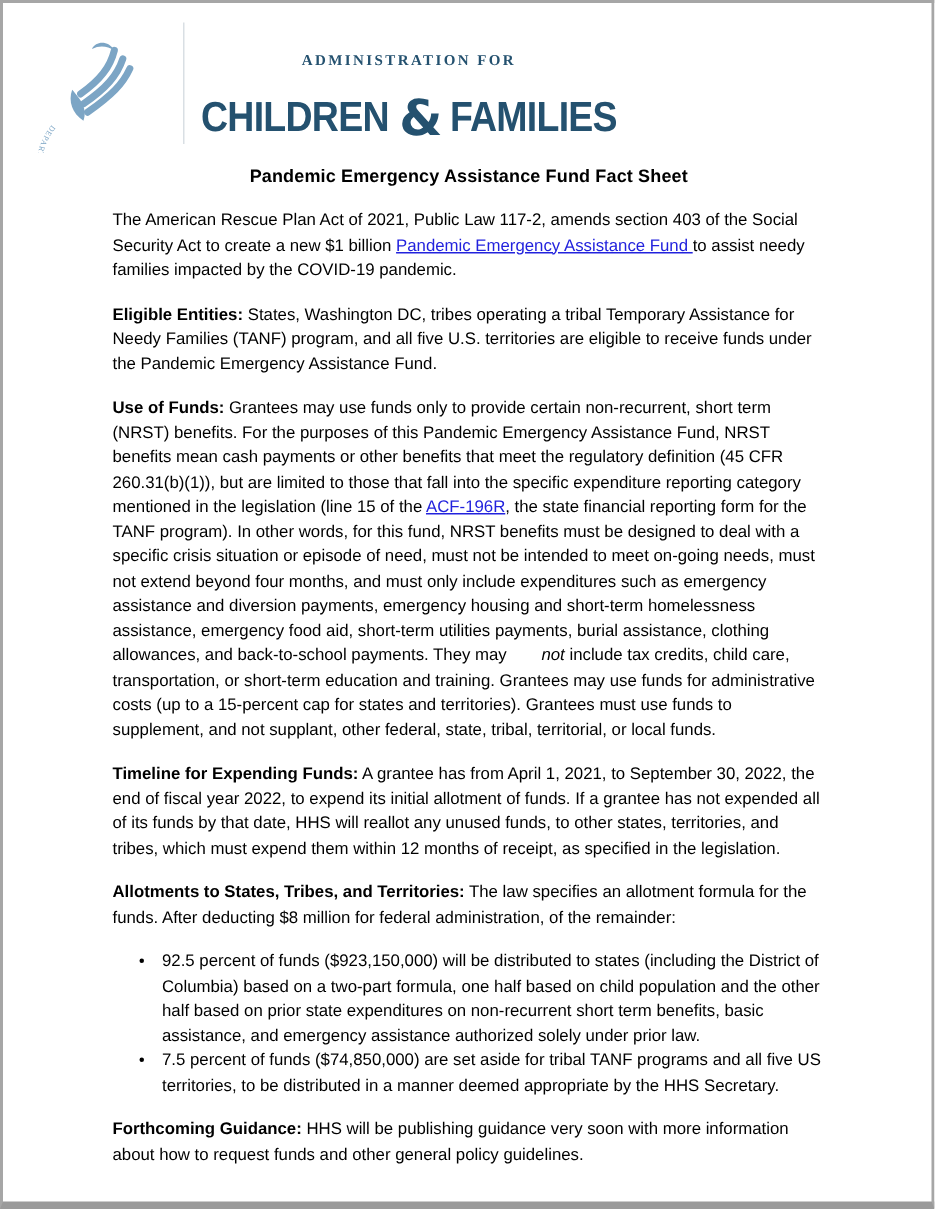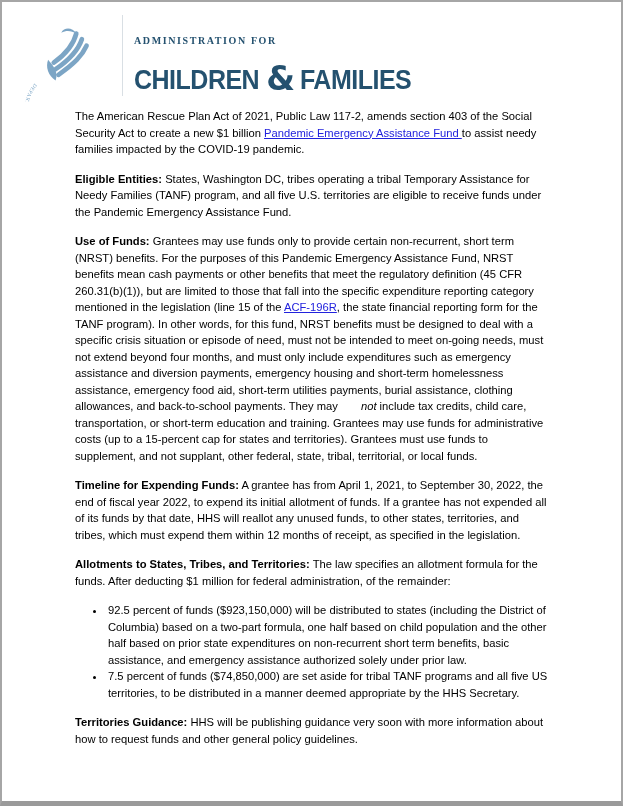--- a/index.html
+++ b/index.html
@@ -18,21 +18,21 @@
     border-bottom:5px solid #9a9a9a;
     position:relative;
     overflow:hidden;
     font-family:"Liberation Sans", sans-serif;
     color:#000;
   }
   
   .header{position:relative;height:100px;}
   .seal{position:absolute;left:18px;top:10px;width:90px;height:90px;}
   .vdivider{position:absolute;left:120px;top:13px;width:1px;height:81px;background:#D9DFE4;}
-  .org-block{position:absolute;left:132px;top:33px;}
+  .org-block{position:absolute;left:132px;top:33px;text-align:center;}
   .org-super{
     font-family:"Liberation Serif", serif;
     font-weight:bold;font-size:10px;letter-spacing:1.6px;
     color:var(--navy);
   }
   .org-name{display:flex;align-items:center;color:var(--navy);margin-top:18px;line-height:1;}
   .org-word{font-size:25px;font-weight:bold;letter-spacing:-0.5px;transform:scaleY(1.12);transform-origin:left bottom;}
   .amp{font-family:"DejaVu Sans", sans-serif;font-size:33px;font-weight:bold;margin:0 5px 0 7px;position:relative;top:-2px;}
   .org-address{font-size:10px;color:var(--addr);margin-top:6px;letter-spacing:0.1px;}
   .org-address .site{margin-left:15px;}
@@ -81,27 +81,28 @@
       <div class="org-name">
         <span class="org-word">CHILDREN</span>
         <span class="amp">&amp;</span>
         <span class="org-word">FAMILIES</span>
       </div>
     </div>
 
   </div>
 
   <div class="content">
+    <div class="doc-title">Pandemic Emergency Assistance Fund Fact Sheet</div>
     <div>
         <p class="para"><span>The American Rescue Plan Act of 2021, Public Law 117-2, amends section 403 of the Social Security Act to create a new $1 billion </span><a href="#" class="link">Pandemic Emergency Assistance Fund </a><span>to assist needy families impacted by the COVID-19 pandemic.</span></p>
         <p class="para"><span class="b">Eligible Entities:</span><span> States, Washington DC, tribes operating a tribal Temporary Assistance for Needy Families (TANF) program, and all five U.S. territories are eligible to receive funds under the Pandemic Emergency Assistance Fund.</span></p>
         <p class="para"><span class="b">Use of Funds:</span><span> Grantees may use funds only to provide certain non-recurrent, short term (NRST) benefits. For the purposes of this Pandemic Emergency Assistance Fund, NRST benefits mean cash payments or other benefits that meet the regulatory definition (45 CFR 260.31(b)(1)), but are limited to those that fall into the specific expenditure reporting category  mentioned in the legislation (line 15 of the </span><a href="#" class="link">ACF-196R</a><span>, the state financial reporting form for the TANF program). In other words, for this fund, NRST benefits must be designed to deal with a specific crisis situation or episode of need, must not be intended to meet on-going needs, must not extend beyond four months, and must only include expenditures such as emergency assistance and diversion payments, emergency housing and short-term homelessness assistance, emergency food aid, short-term utilities payments, burial assistance, clothing allowances, and back-to-school payments.  They may </span><span class="i">not</span><span> include tax credits, child care, transportation, or short-term education and training.  Grantees may use funds for administrative costs (up to a 15-percent cap for states and territories). Grantees must use funds to supplement, and not supplant, other federal, state, tribal, territorial, or local funds.</span></p>
         <p class="para"><span class="b">Timeline for Expending Funds:</span><span> A grantee has from April 1, 2021, to September 30, 2022, the end of fiscal year 2022, to expend its initial allotment of funds.  If a grantee has not expended all of its funds by that date, HHS will reallot any unused funds, to other states, territories, and tribes, which must expend them within 12 months of receipt, as specified in the legislation.</span></p>
-        <p class="para"><span class="b">Allotments to States, Tribes, and Territories:</span><span> The law specifies an allotment formula for the funds.  After deducting $1 million for federal administration, of the remainder:</span></p>
+        <p class="para"><span class="b">Allotments to States, Tribes, and Territories:</span><span> The law specifies an allotment formula for the funds.  After deducting $8 million for federal administration, of the remainder:</span></p>
         <ul class="bullets">
           <li><span>92.5 percent of funds ($923,150,000) will be distributed to states (including the District of Columbia) based on a two-part formula, one half based on child population and the other half based on prior state expenditures on non-recurrent short term benefits, basic assistance, and emergency assistance authorized solely under prior law.</span></li>
           <li><span>7.5 percent of funds ($74,850,000) are set aside for tribal TANF programs and all five US territories, to be distributed in a manner deemed appropriate by the HHS Secretary.</span></li>
         </ul>
-        <p class="para"><span class="b">Territories Guidance:</span><span> HHS will be publishing guidance very soon with more information about how to request funds and other general policy guidelines.</span></p>
+        <p class="para"><span class="b">Forthcoming Guidance:</span><span> HHS will be publishing guidance very soon with more information about how to request funds and other general policy guidelines.</span></p>
       </div>
   </div>
 
 </div>
 
 </body></html>

